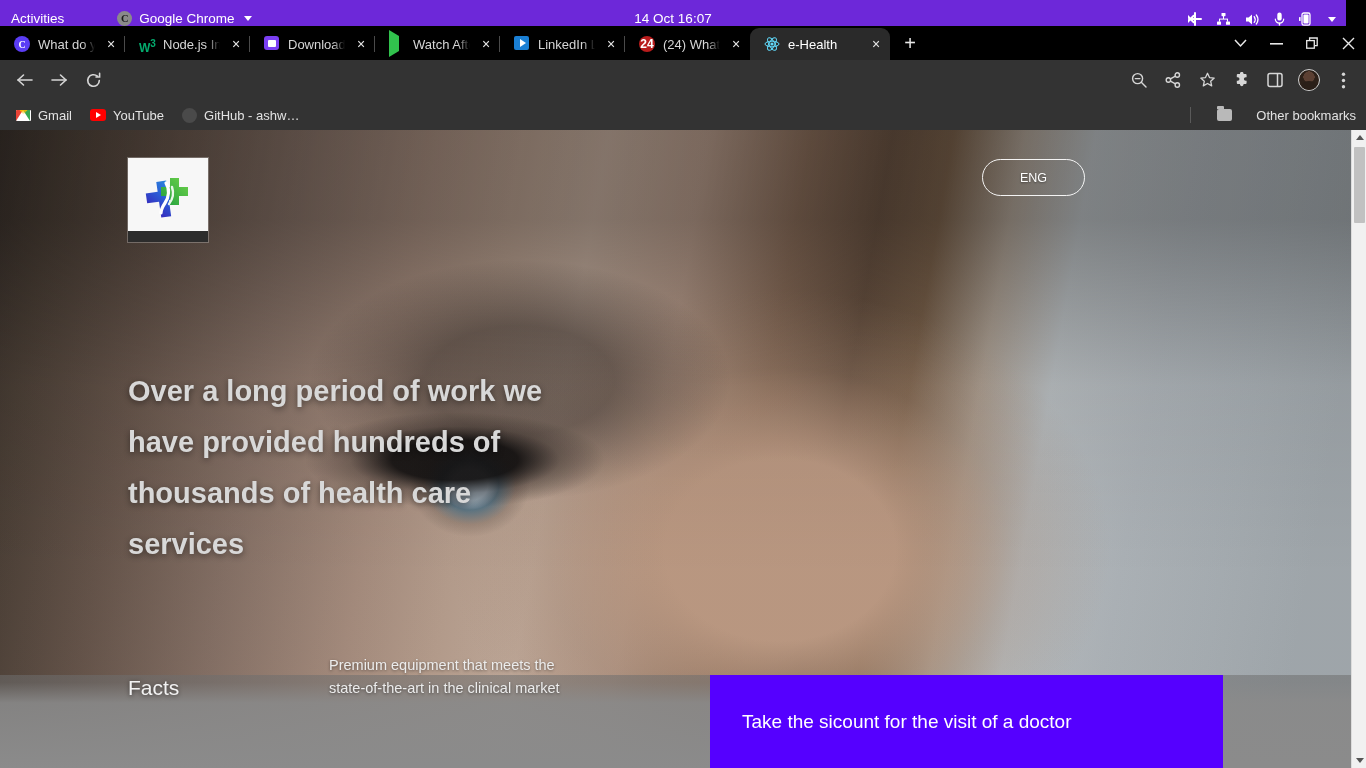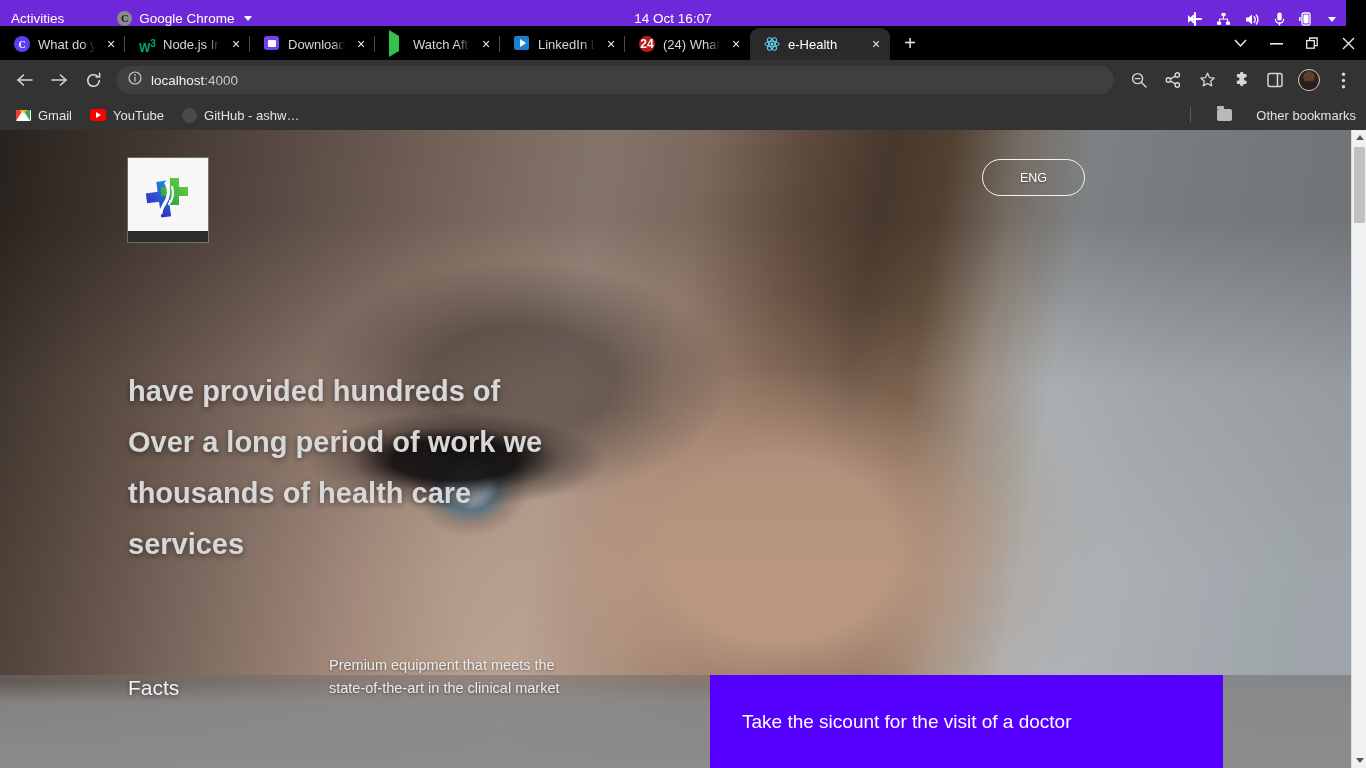--- a/index.html
+++ b/index.html
@@ -430,32 +430,20 @@
   </div>
   <div class="tb-btn">
     <svg width="17" height="17" viewBox="0 0 17 17">
         <g fill="none" stroke="#d6d6d6" stroke-width="1.6" stroke-linecap="round">
           <path d="M14.3 8.5a5.8 5.8 0 11-1.9-4.3"></path>
           <path d="M14.6 1.4v3.6h-3.6"></path>
         </g>
       </svg>
   </div>
 
-  <div class="omnibox">
-    <span>
-      <svg width="14" height="14" viewBox="0 0 14 14">
-          <g fill="none" stroke="#c8c8c8" stroke-width="1.2">
-            <circle cx="7" cy="7" r="6"></circle>
-            <path d="M7 6.2v4" stroke-linecap="round"></path>
-            <circle cx="7" cy="3.9" r=".8" fill="#c8c8c8" stroke="none"></circle>
-          </g>
-        </svg>
-    </span>
-    <span class="omnibox-text"><b>localhost</b><span>:4000</span></span>
-  </div>
 
   <div class="tb-right">
     <div class="tb-btn">
       <svg width="16" height="16" viewBox="0 0 16 16">
           <g fill="none" stroke="#d6d6d6" stroke-width="1.4">
             <circle cx="6.6" cy="6.6" r="5"></circle>
             <path d="M10.3 10.3L15 15" stroke-linecap="round"></path>
             <path d="M4.3 6.6h4.6" stroke-linecap="round"></path>
           </g>
         </svg>
@@ -550,22 +538,22 @@
         <path d="M25 10c4 6 3 14-1 20-2 3-4 6-4 10" fill="none" stroke="#ffffff" stroke-width="3.2" stroke-linecap="round"></path>
         <path d="M31 14c2 6 1 12-3 17" fill="none" stroke="#eaf6ea" stroke-width="2.4" stroke-linecap="round"></path>
       </svg>
     </div>
 
 
     <div class="btn-lang">ENG</div>
   </div>
 
   <div class="hero-title">
+    <span>Over  a  long  period  of  work  we</span>
     <span>have  provided  hundreds  of</span>
-    <span>Over  a  long  period  of  work  we</span>
     <span>thousands  of  health  care</span>
     <span>services</span>
   </div>
 
   <div class="facts-label">Facts</div>
   <div class="facts-text">Premium equipment that meets the state-of-the-art in the clinical market</div>
 
   <div class="promo" style="background: rgb(85, 0, 255);">
     <div class="promo-text">Take the sicount for the visit of a doctor</div>
   </div>

